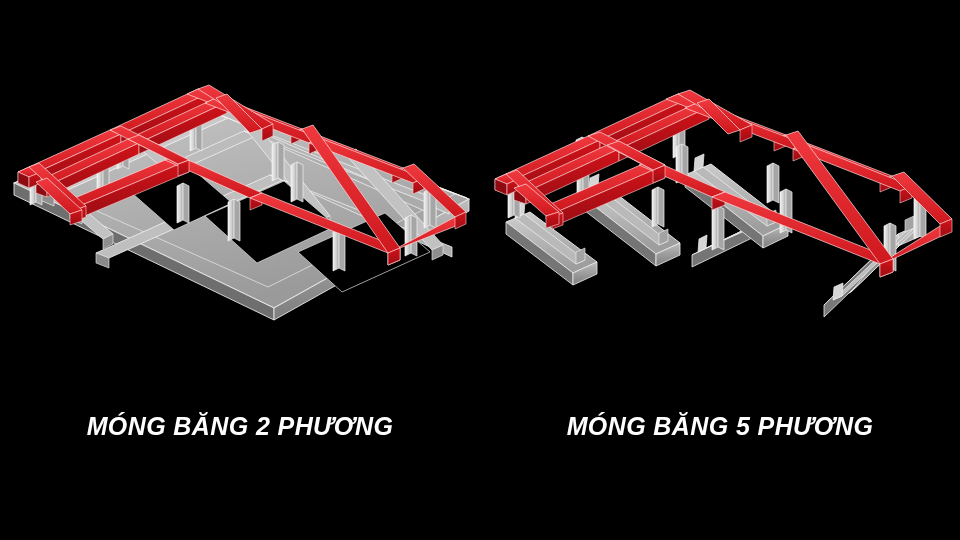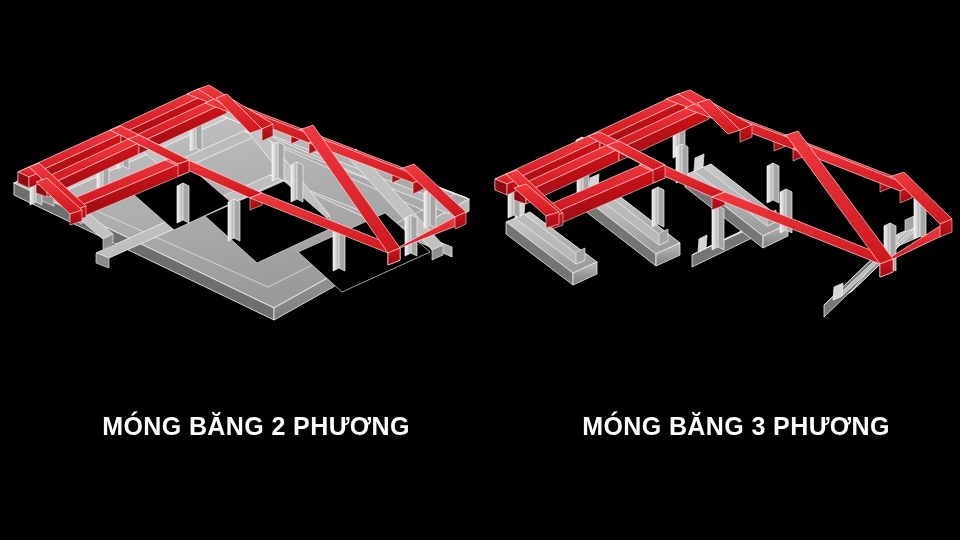--- a/index.html
+++ b/index.html
@@ -32,30 +32,31 @@
     position: absolute;
     left: 0;
     top: 0;
     width: 480px;
     height: 400px;
     display: block;
   }
 
   .caption {
     position: absolute;
-    left: 16px;
+    left: 0;
     top: 412px;
     width: 480px;
     text-align: center;
     color: #ffffff;
     font-family: "Liberation Sans", sans-serif;
     font-weight: bold;
     font-size: 25px;
     letter-spacing: 0.4px;
     white-space: nowrap;
+    font-style: italic;
   }
 </style>
 </head>
 <body>
 
 <div id="stage">
 
   <div class="panel" id="panel-left">
 
     <svg class="figure-svg" viewBox="0 0 480 400">
@@ -497,16 +498,16 @@
         </g>
         <g>
           <polygon points="127,145 139,141 185,165 173,170" fill="url(#gRedTopR)" stroke="#ffdcdc" stroke-width="0.7"></polygon>
         </g>
         <g>
           <polygon points="217,103 229,99 260,130 248,134" fill="url(#gRedTopR)" stroke="#ffdcdc" stroke-width="0.7"></polygon>
         </g>
       </g>
     </svg>
 
-    <div class="caption">MÓNG BĂNG 3 PHƯƠNG</div>
+    <div class="caption">MÓNG BĂNG 5 PHƯƠNG</div>
   </div>
 
 </div>
 
 </body></html>

